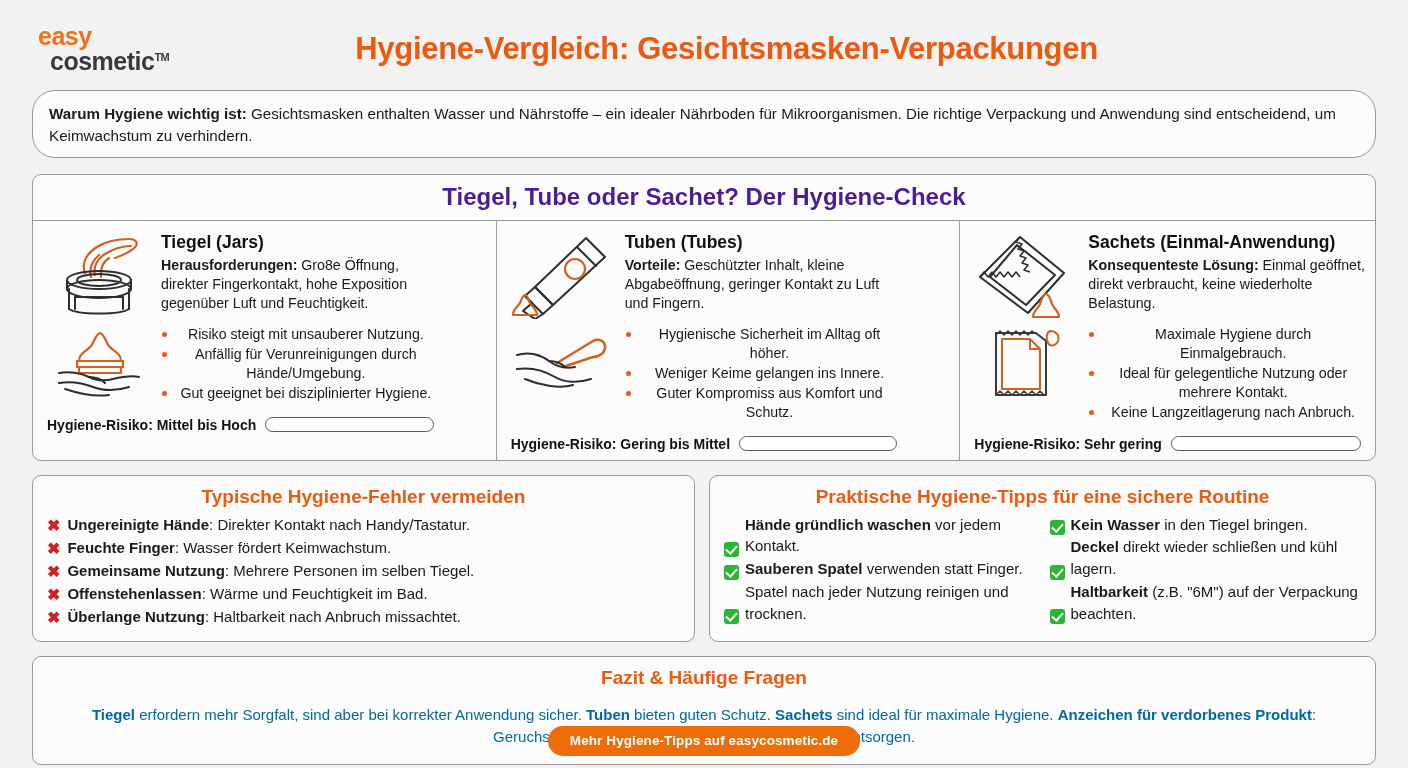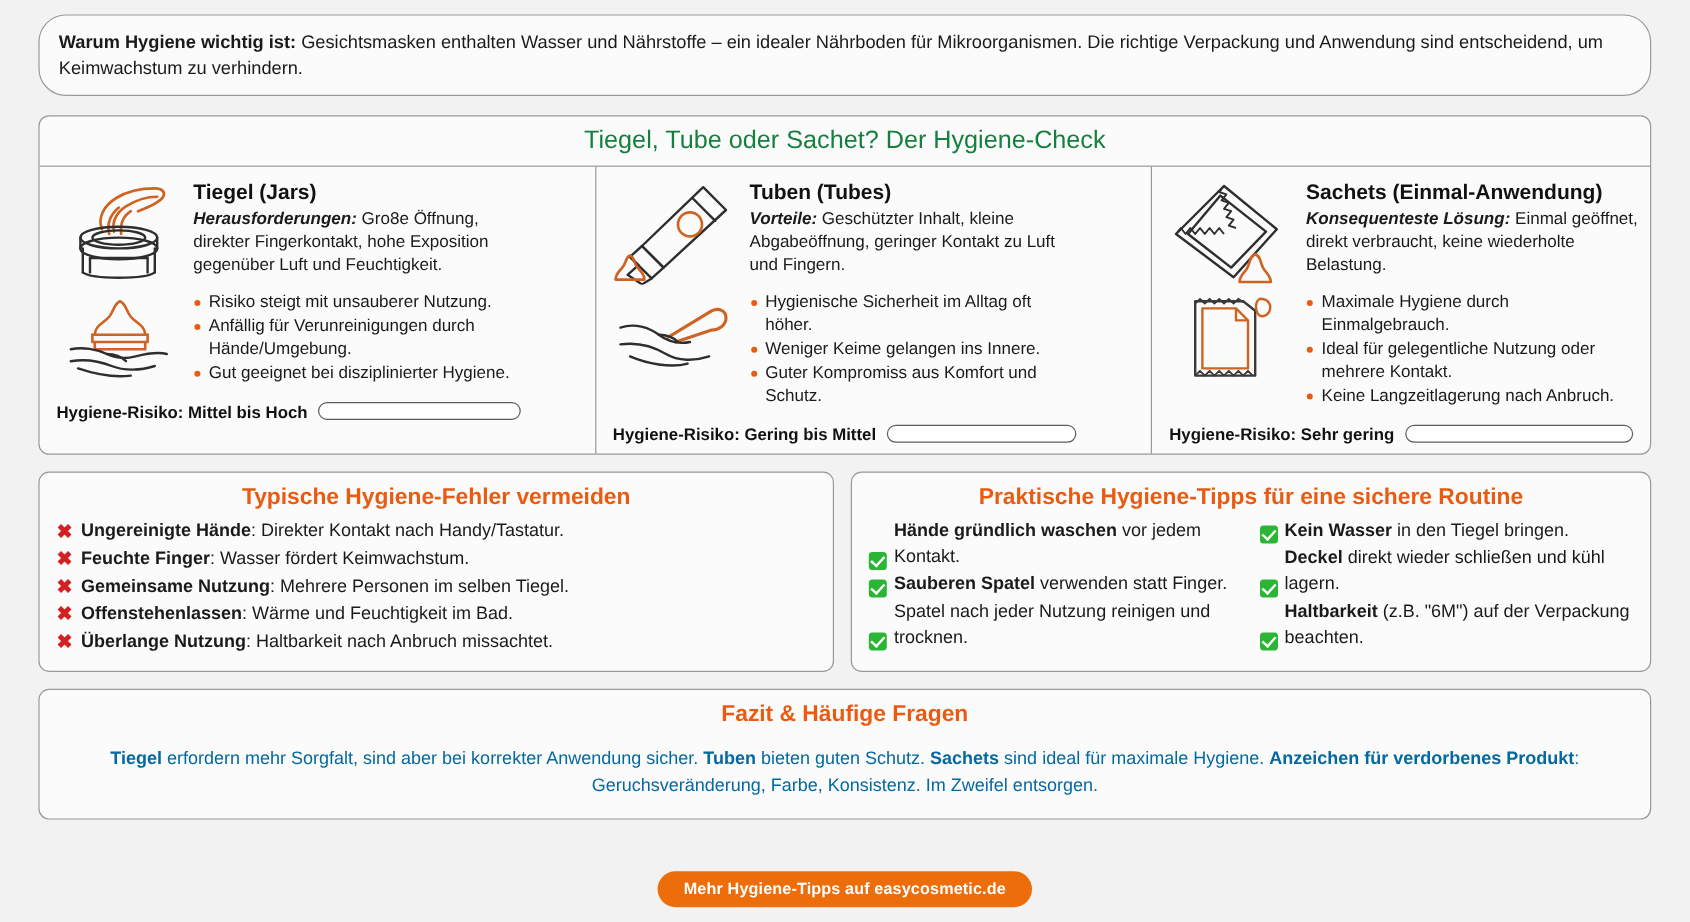--- a/index.html
+++ b/index.html
@@ -38,38 +38,38 @@
   .intro {
     margin-top: 2px;
     padding: 12px 16px 11px 16px;
     font-size: 15.2px; color: #1a1a1a; line-height: 1.42; border-radius: 23px;
   }
   .intro b { font-weight: 700; }
 
   
   .compare { margin-top: 16px; }
   .compare-head {
-    text-align: center; font-size: 21px; font-weight: 400; color: #15803d;
+    text-align: center; font-size: 24px; font-weight: 700; color: #4c1d95;
     padding: 8px 0 9px 0; border-bottom: 1px solid #9a9a9a;
   }
   .cols { display: flex; }
   .col { flex: 1 1 0; padding: 10px 10px 8px 10px; position: relative; }
   .col + .col { border-left: 1px solid #9a9a9a; margin-left: 48px; }
 
   .col-top { display: flex; gap: 6px; }
   .icon-col { width: 112px; flex: 0 0 112px; padding-top: 2px; }
   .icon-box { width: 112px; height: 86px; }
   .icon-box.small { height: 74px; }
   .col-text { flex: 1; padding-top: 1px; }
   .col-title { font-size: 17.5px; font-weight: 700; color: #111; margin-bottom: 3px; }
   .col-desc { font-size: 14.2px; color: #1a1a1a; line-height: 1.33; }
-  .col-desc b { font-weight: 700; font-style: italic; }
+  .col-desc b { font-weight: 700; }
 
   .bullets { list-style: none; font-size: 14.2px; color: #1a1a1a; line-height: 1.33; }
-  .bullets li { position: relative; padding-left: 13px; margin-bottom: 1px; }
+  .bullets li { position: relative; padding-left: 13px; margin-bottom: 1px; text-align: center; }
   .bullets li::before {
     content: ""; position: absolute; left: 1px; top: 7px;
     width: 5px; height: 5px; border-radius: 50%; background: #ea5b11;
   }
 
   .risk {
     display: flex; align-items: center; gap: 9px;
     padding: 6px 4px 0 4px; margin-top: 7px;
   }
   .risk-label { font-size: 14px; font-weight: 700; color: #111; white-space: nowrap; }
@@ -123,20 +123,27 @@
     font-size: 13.5px; font-weight: 700; padding: 7px 22px 8px 22px;
     border-radius: 16px; letter-spacing: 0.1px;
   }
   svg { display: block; }
 </style>
 </head>
 <body>
 
 <div class="page">
 
+  <div class="header">
+    <div class="logo">
+      <div class="l1">easy</div>
+      <div class="l2"><span>cosmetic</span><span class="tm">TM</span></div>
+    </div>
+    <div class="maintitle">Hygiene-Vergleich: Gesichtsmasken-Verpackungen</div>
+  </div>
 
   <div class="card intro">
     <b>Warum Hygiene wichtig ist:</b><span> Gesichtsmasken enthalten Wasser und Nährstoffe – ein idealer Nährboden für Mikroorganismen. Die richtige Verpackung und Anwendung sind entscheidend, um Keimwachstum zu verhindern.</span>
   </div>
 
   <div class="card compare">
     <div class="compare-head">Tiegel, Tube oder Sachet? Der Hygiene-Check</div>
     <div class="cols">
 
       <div class="col">

